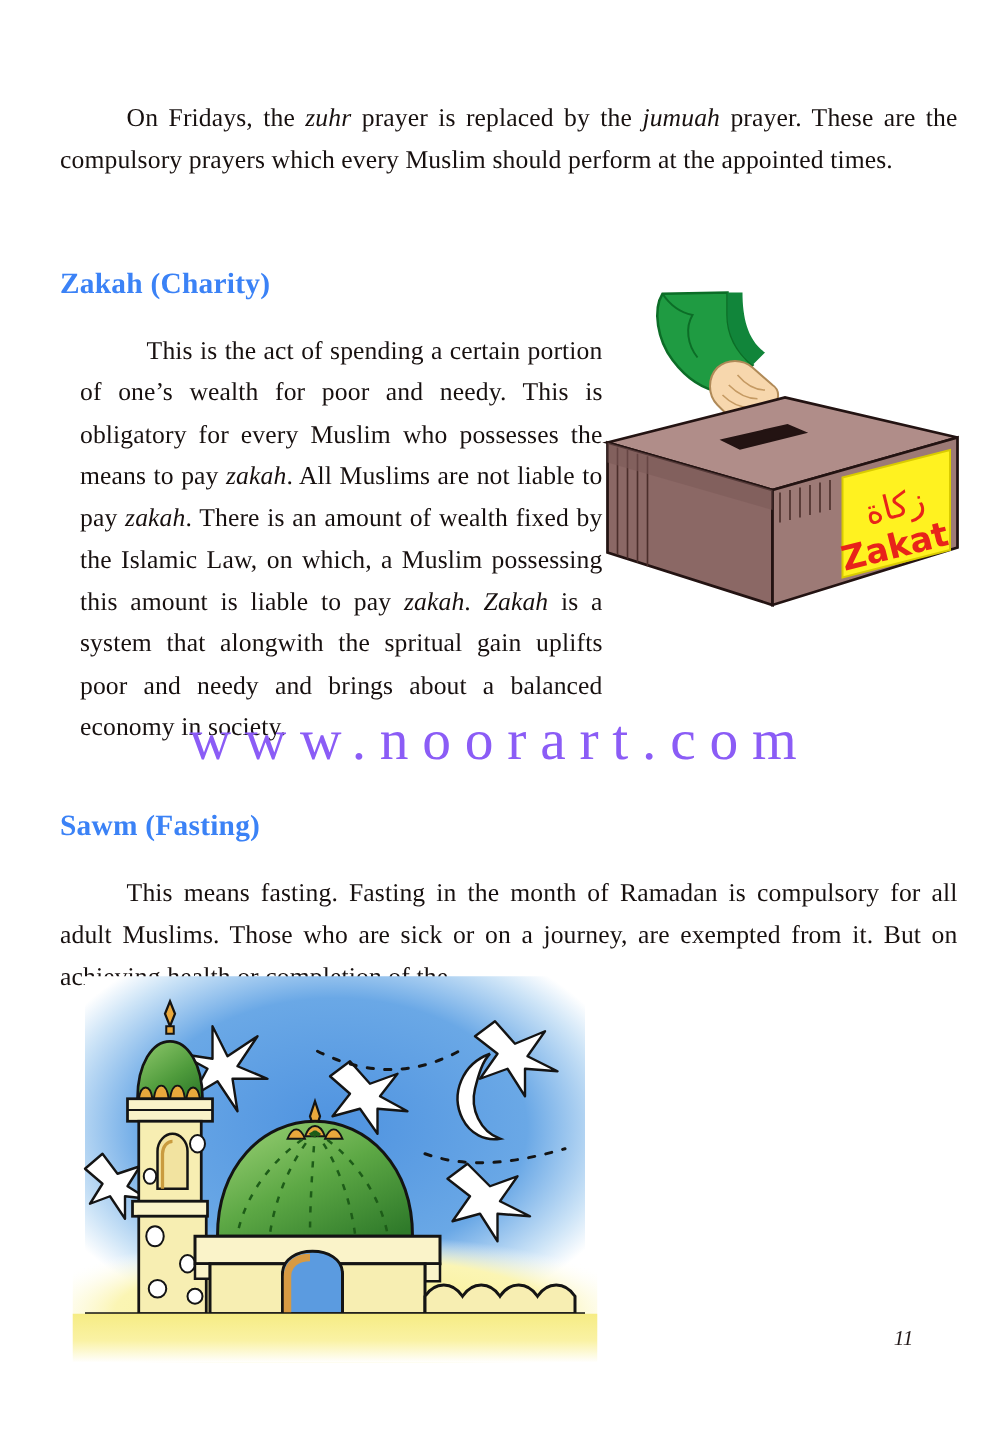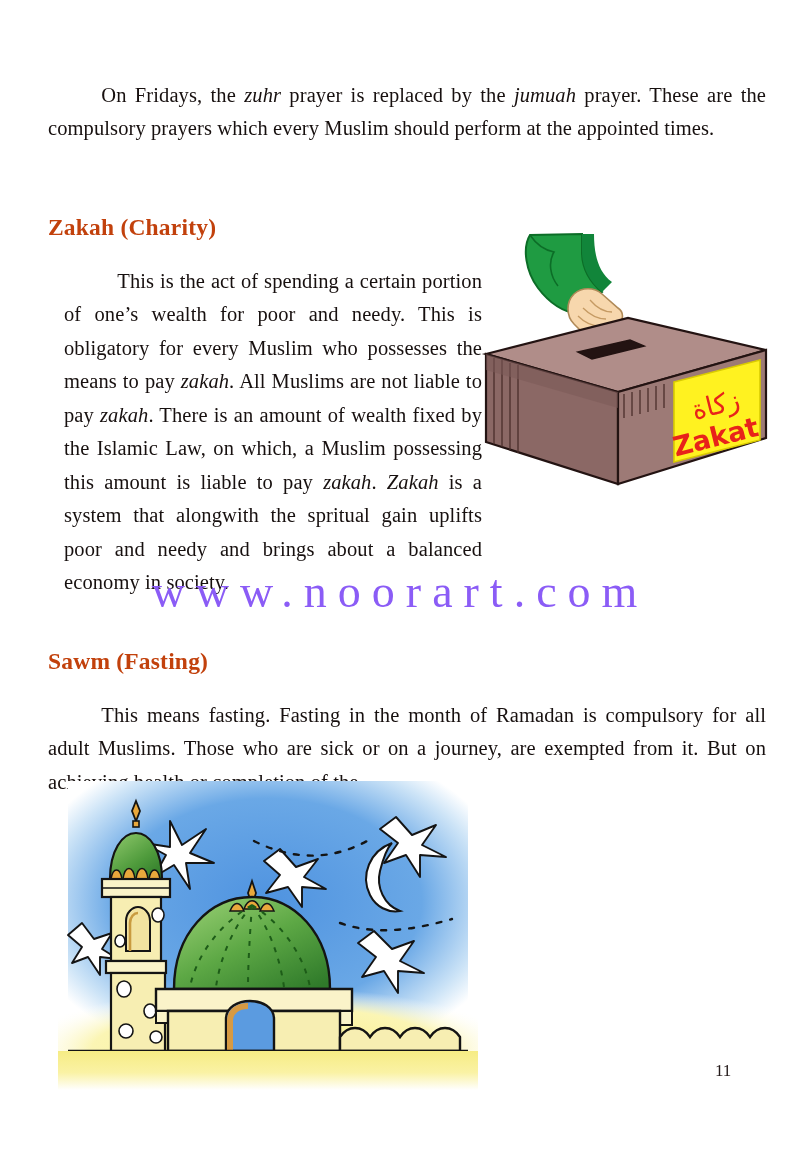--- a/index.html
+++ b/index.html
@@ -33,21 +33,21 @@
     letter-spacing: 0.1px;
   }
   .para .indent { display: inline-block; width: 2.6em; }
   .para i, .para em { font-style: italic; }
 
   .heading {
     position: absolute;
     font-weight: bold;
     font-size: 23.5px;
     line-height: 1;
-    color: #c2410c;
+    color: #3b82f6;
     letter-spacing: 0.2px;
   }
 
   .pageno {
     position: absolute;
     font-size: 17px;
     color: #241a1a;
   }
 
   
@@ -258,15 +258,15 @@
       <path d="M172 276 L172 246 C172 236 180 231 190 231" fill="none" stroke="#d79a43" stroke-width="6"></path>
 
       <path d="M282 276 L282 262 C290 250 304 250 312 262 C320 250 334 250 342 262
                C350 250 364 250 372 262 C380 250 394 250 402 262 L402 276 Z" fill="#f7eeb2" stroke="#141414" stroke-width="2.4"></path>
 
       <path d="M10 276 L410 276" stroke="#141414" stroke-width="2.6" fill="none"></path>
       <rect x="0" y="276" width="420" height="39" fill="url(#groundGrad)"></rect>
     </svg>
   </div>
 
-  <div class="pageno" style="left:715px; top:1061px;">11</div>
+  <div class="pageno" style="left:715px; top:1061px;font-style:italic;">11</div>
 
 </div>
 
 </body></html>

